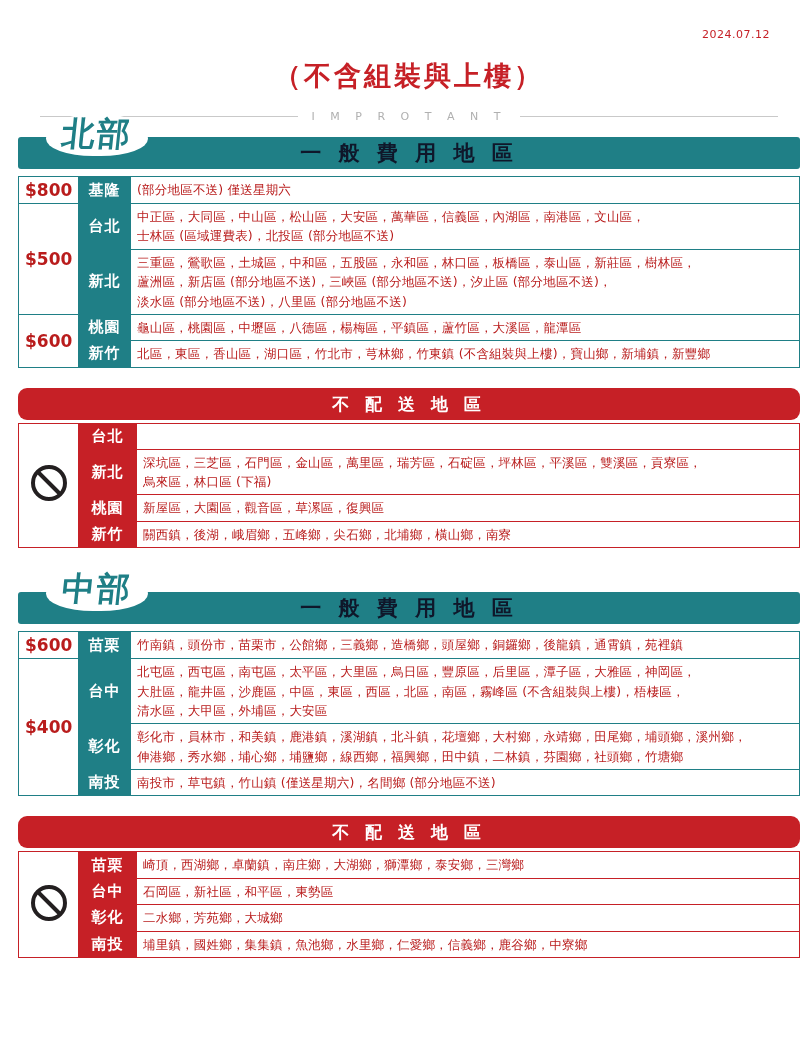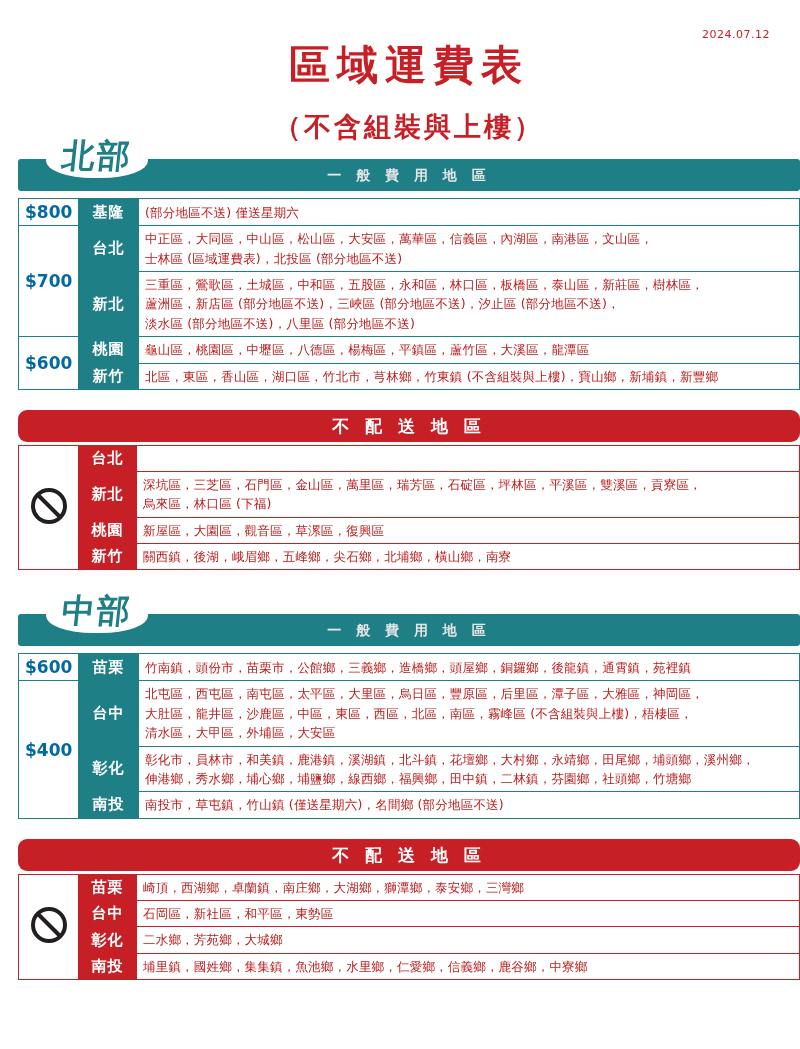--- a/index.html
+++ b/index.html
@@ -88,25 +88,25 @@
     font-size: 33px;
     font-weight: bold;
     color: #1f7f86;
     letter-spacing: 2px;
     line-height: 1;
     display: inline-block;
     transform: skewX(-6deg);
   }
   .bar-normal {
     background: #1f7f86;
-    color: #e5e5e5;
+    color: #0f172a;
     height: 32px;
     line-height: 32px;
     text-align: center;
-    font-size: 14px;
+    font-size: 21px;
     font-weight: bold;
     letter-spacing: 5px;
     border-radius: 3px;
     position: relative;
   }
   .bar-no {
     background: #c62026;
     color: #ffffff;
     height: 32px;
     line-height: 32px;
@@ -128,26 +128,26 @@
   table.rate td {
     border: 1px solid #1f7f86;
     vertical-align: middle;
     padding: 3px 6px;
   }
   td.price {
     width: 60px;
     text-align: left;
     font-size: 17px;
     font-weight: bold;
-    color: #0369a1;
+    color: #b91c1c;
     background: #ffffff;
     font-family: "DejaVu Sans", "Liberation Sans", sans-serif;
   }
   td.city {
-    width: 60px;
+    width: 52px;
     background: #1f7f86;
     color: #ffffff;
     text-align: center;
     font-size: 15px;
     font-weight: bold;
     letter-spacing: 1px;
     padding: 4px 2px;
   }
   td.areas {
     font-size: 12.5px;
@@ -206,41 +206,45 @@
   .mid-gap { height: 30px; }
 </style>
 </head>
 <body>
 
 <div class="page">
 
   <div class="date">2024.07.12</div>
 
   <div class="header">
-    <h1 class="title-main">區域運費表</h1>
     <div class="title-sub">（不含組裝與上樓）</div>
   </div>
 
+  <div class="divider">
+    <div class="line"></div>
+    <div class="word">I M P R O T A N T</div>
+    <div class="line"></div>
+  </div>
 
   <div class="region-wrap">
     <div class="region-tag">
       <span>北部</span>
     </div>
     <div class="bar-normal">一 般 費 用 地 區</div>
   </div>
 
   <table class="rate">
     <tbody>
       <tr>
         <td class="price">$800</td>
         <td class="city">基隆</td>
         <td class="areas note">(部分地區不送) 僅送星期六</td>
       </tr>
       <tr>
-        <td class="price" rowspan="2">$700</td>
+        <td class="price" rowspan="2">$500</td>
         <td class="city">台北</td>
         <td class="areas" style="white-space:pre-line">中正區，大同區，中山區，松山區，大安區，萬華區，信義區，內湖區，南港區，文山區，
 士林區 (區域運費表)，北投區 (部分地區不送)</td>
       </tr>
       <tr>
         <td class="city">新北</td>
         <td class="areas" style="white-space:pre-line">三重區，鶯歌區，土城區，中和區，五股區，永和區，林口區，板橋區，泰山區，新莊區，樹林區，
 蘆洲區，新店區 (部分地區不送)，三峽區 (部分地區不送)，汐止區 (部分地區不送)，
 淡水區 (部分地區不送)，八里區 (部分地區不送)</td>
       </tr>

